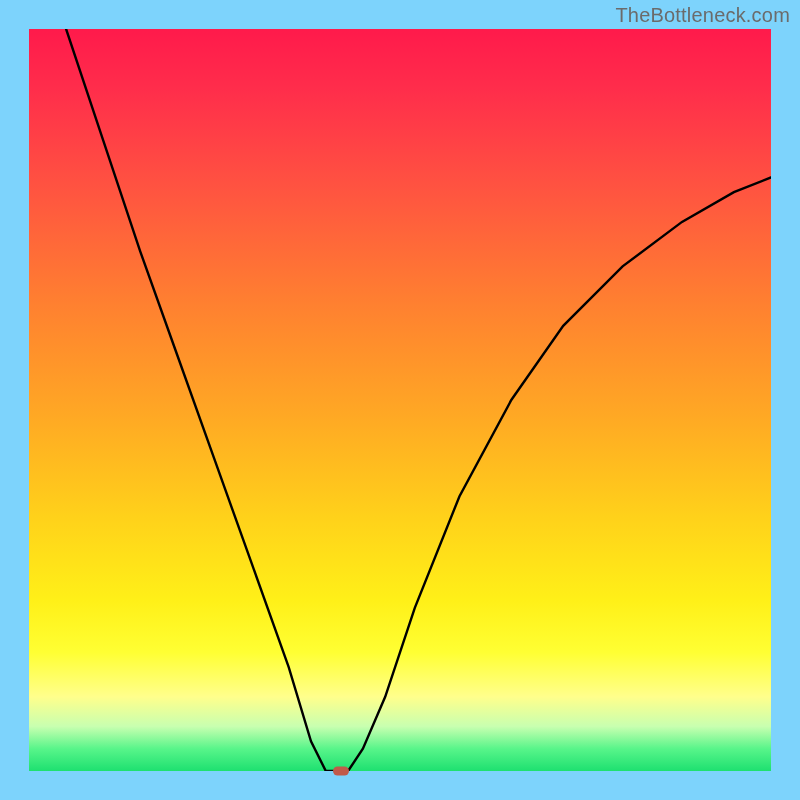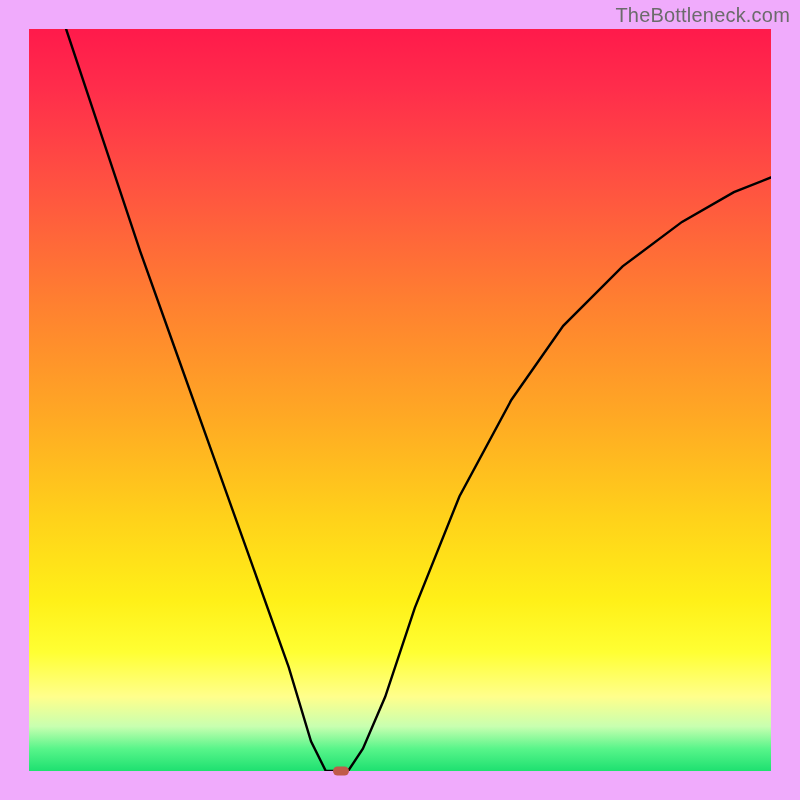--- a/index.html
+++ b/index.html
@@ -8,21 +8,21 @@
     width: 800px;
     height: 800px;
     overflow: hidden;
     background: #000;
     font-family: Arial, Helvetica, sans-serif;
   }
   .frame {
     position: relative;
     width: 800px;
     height: 800px;
-    background: #f0abfc;
+    background: #7dd3fc;
   }
   .plot {
     position: absolute;
     left: 29px;
     top: 29px;
     width: 742px;
     height: 742px;
     background: linear-gradient(to bottom,
       #ff1a4b 0%,
       #ff2d4b 8%,

